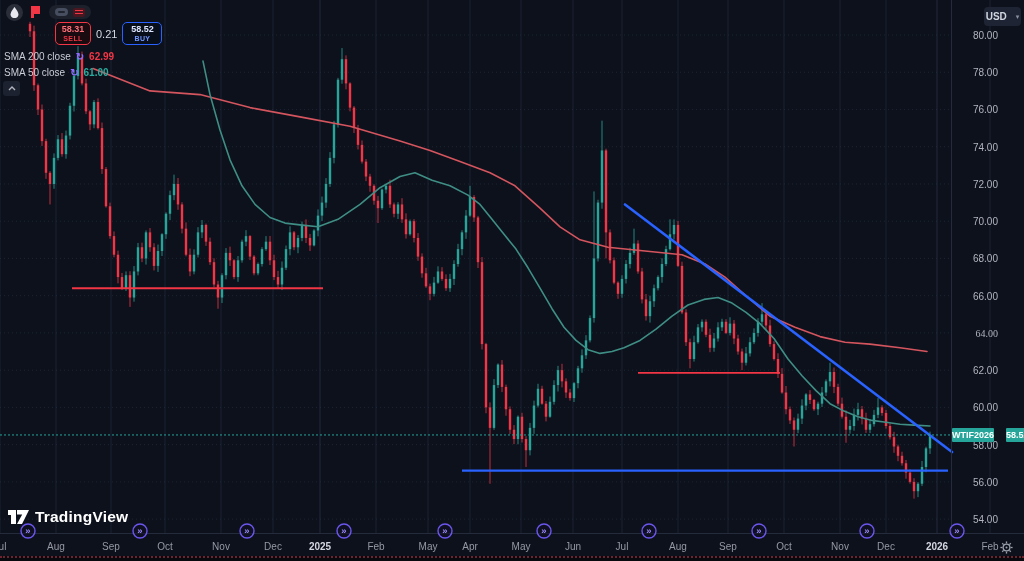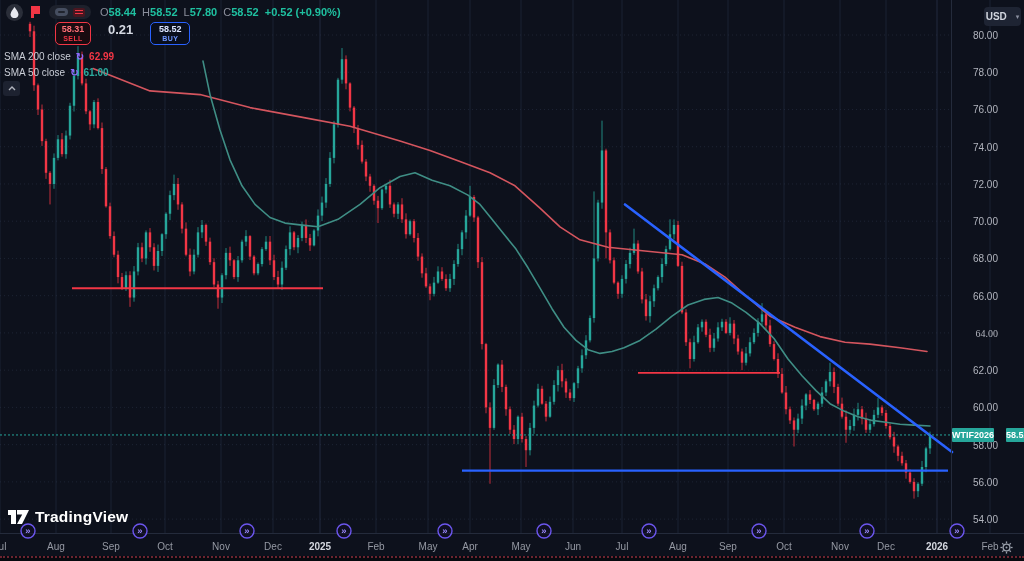--- a/index.html
+++ b/index.html
@@ -15,29 +15,29 @@
   .hdr-pill{background:#1d212c;border-radius:9px;height:14px;display:flex;align-items:center;gap:5px;padding:0 6px;}
   .pill-ic1{width:13px;height:8px;background:#464e60;border-radius:4px;position:relative;}
   .pill-ic1::after{content:"";position:absolute;left:3px;top:3px;width:7px;height:2px;background:#20242e;border-radius:1px;}
   .pill-ic2{width:12px;height:9px;background:#4a1620;border-radius:2px;display:flex;flex-direction:column;justify-content:center;gap:2px;padding:0 2px;box-sizing:border-box;}
   .pill-ic2 i{display:block;height:1px;background:#f23645;}
   .ohlc{display:flex;gap:6px;font-size:11px;white-space:nowrap;align-items:center;margin-left:2px;}
   .ohlc .k{color:#8b8f9c;}
   .ohlc .v{color:#1fc0a0;font-weight:600;}
   .ohlc .chg{color:#1fc0a0;font-weight:600;}
   
-  .trade-panel{left:7px;top:22px;display:flex;gap:17px;padding-left:48px;}
+  .trade-panel{left:7px;top:22px;display:flex;align-items:center;gap:5px;padding-left:48px;}
   .tbtn{width:36px;height:23px;border-radius:5px;display:flex;flex-direction:column;align-items:center;justify-content:center;line-height:1.05;box-sizing:border-box;cursor:pointer;}
   .sell{border:1.5px solid #f23645;background:rgba(28,10,14,.82);}
   .sell .num{font-size:9px;font-weight:700;color:#ff7078;}
   .sell .lbl{font-size:7px;font-weight:700;color:#f23645;letter-spacing:.4px;}
   .buy{border:1.5px solid #2962ff;background:rgba(9,13,27,.82);width:40px;}
   .buy .num{font-size:9px;font-weight:700;color:#dce5ff;}
   .buy .lbl{font-size:7px;font-weight:700;color:#6f96ff;letter-spacing:.4px;}
-  .spread{font-size:13px;font-weight:700;color:#d5d9e2;}
+  .spread{font-size:11px;font-weight:400;color:#d5d9e2;}
   
   .ind-rows{left:4px;top:48px;}
   .ind-row{display:flex;align-items:center;gap:5px;height:16px;font-size:10px;cursor:pointer;}
   .ind-label{color:#c9cdd6;}
   .ind-spin{color:#8f6bff;font-size:10px;font-weight:700;}
   .ind-val{font-weight:700;}
   .collapse-btn{left:3px;top:81px;width:17px;height:15px;background:#1d2230;border-radius:3px;display:flex;align-items:center;justify-content:center;cursor:pointer;}
   
   .currency-chip{left:984px;top:7px;width:37px;height:19px;background:#1e2433;border-radius:4px;display:flex;align-items:center;justify-content:center;gap:9px;cursor:pointer;}
   .currency-chip .cur{font-size:10px;font-weight:600;color:#d1d5de;}
@@ -613,27 +613,20 @@
           <path d="M1 0h9v8H4v4H1z" fill="#f23645"></path>
         </svg>
     </span>
     <span class="hdr-pill">
       <span class="pill-ic1"></span>
       <span class="pill-ic2">
           <i></i>
           <i></i>
         </span>
     </span>
-    <span class="ohlc">
-      <span><span class="k">O</span><span class="v">58.44</span></span>
-      <span><span class="k">H</span><span class="v">58.52</span></span>
-      <span><span class="k">L</span><span class="v">57.80</span></span>
-      <span><span class="k">C</span><span class="v">58.52</span></span>
-      <span class="chg">+0.52 (+0.90%)</span>
-    </span>
   </div>
 
   <div class="abs trade-panel">
     <div class="tbtn sell">
       <span class="num">58.31</span>
       <span class="lbl">SELL</span>
     </div>
     <span class="spread">0.21</span>
     <div class="tbtn buy">
       <span class="num">58.52</span>

